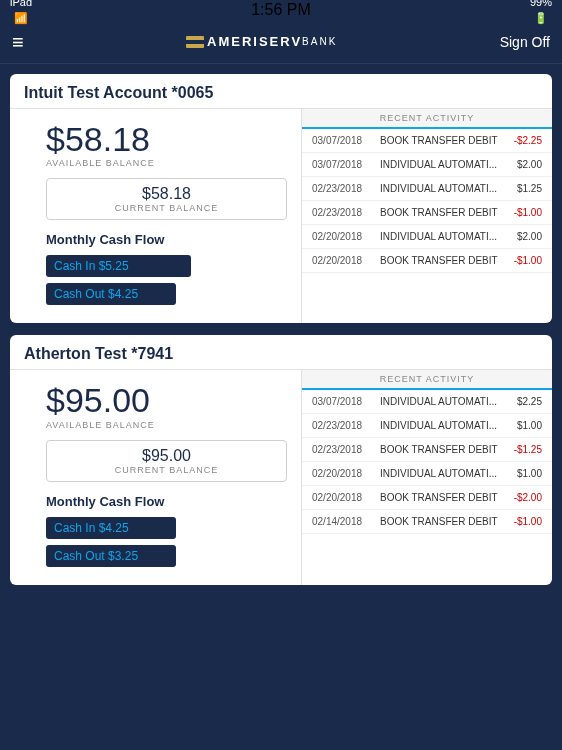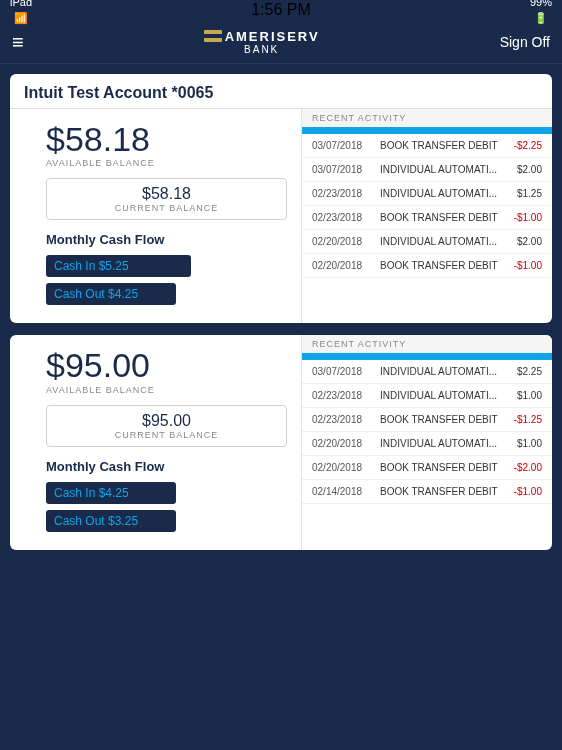--- a/index.html
+++ b/index.html
@@ -40,21 +40,21 @@
       border-bottom: 1px solid #2a3a5a;
     }
     .navbar-menu {
       color: #ffffff;
       font-size: 20px;
       cursor: pointer;
       line-height: 1;
     }
     .navbar-logo {
       display: flex;
-      flex-direction: column;
+      flex-direction: row;
       align-items: center;
     }
     .navbar-logo-text {
       color: #ffffff;
       font-size: 13px;
       font-weight: bold;
       letter-spacing: 2px;
     }
     .navbar-logo-sub {
       color: #ffffff;
@@ -160,22 +160,22 @@
       flex: 1;
       padding: 0;
     }
     .recent-activity-header {
       background-color: #f5f5f5;
       padding: 4px 10px;
       font-size: 9px;
       color: #888;
       letter-spacing: 1px;
       text-transform: uppercase;
-      text-align: left;
-      border-bottom: 7px solid #0ea5e9;
+      text-align: center;
+      border-bottom: 2px solid #0ea5e9;
     }
     .activity-row {
       display: flex;
       align-items: center;
       padding: 6px 10px;
       border-bottom: 1px solid #f0f0f0;
       gap: 6px;
     }
     .activity-date {
       font-size: 10px;
@@ -285,20 +285,21 @@
           </div>
           <div class="activity-row">
             <span class="activity-date">02/20/2018</span>
             <span class="activity-desc">BOOK TRANSFER DEBIT</span>
             <span class="activity-amount negative">-$1.00</span>
           </div>
         </div>
       </div>
     </div>
     <div class="account-card">
+      <div class="account-header"><span class="account-title">Atherton Test *7941</span></div>
       <div class="account-body">
         <div class="left-panel">
           <div class="available-balance">$95.00</div>
           <div class="available-label">AVAILABLE BALANCE</div>
           <div class="current-balance-box">
             <div class="current-balance-amount">$95.00</div>
             <div class="current-balance-label">CURRENT BALANCE</div>
           </div>
           <div class="monthly-cashflow-title">Monthly Cash Flow</div>
           <div class="cashflow-bar-row"><span class="cashflow-bar-label" style="width: 130px;">Cash In $4.25</span></div>

